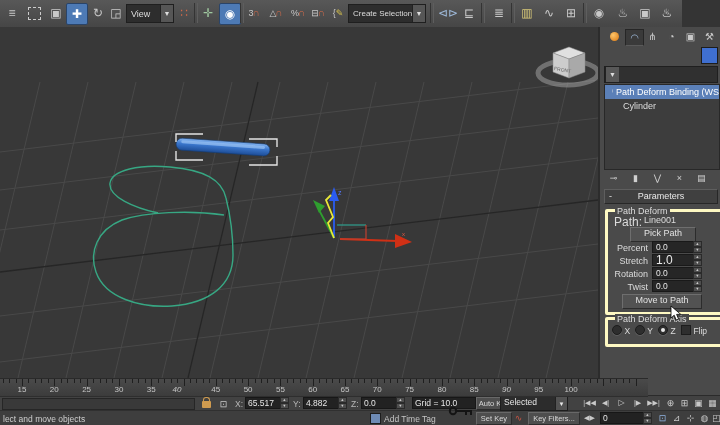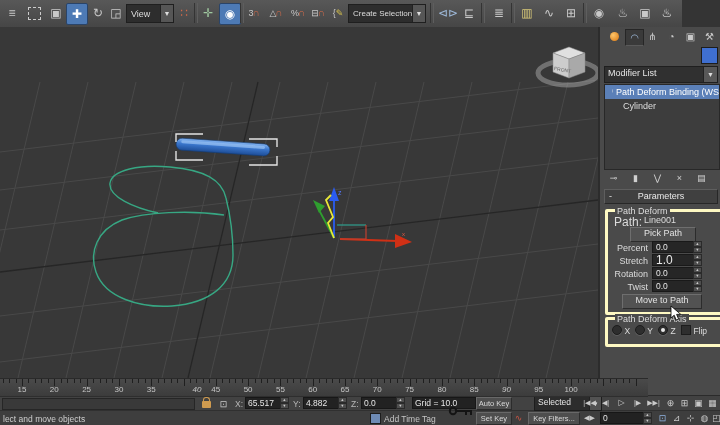--- a/index.html
+++ b/index.html
@@ -249,21 +249,20 @@
     <div class="tab" style="left:82px">
         <span>▣</span>
       </div>
     <div class="tab" style="left:101px">
         <span>⚒</span>
       </div>
 
     <div class="swatch" style="left:101px;top:20px;width:15px;height:15px"></div>
 
     <div class="ddrow" style="left:4px;top:39px;width:112px">
-      <span class="txt">Modifier List</span>
       <span class="arr">▼</span>
     </div>
 
     <div id="stack">
       <div class="stkrow sel">
         <svg width="9" height="11" style="margin:0 3px 0 6px">
           <circle cx="4.5" cy="4" r="3" fill="#e8e8e8"></circle>
             <rect x="3.2" y="7" width="2.6" height="3" fill="#9a9a9a"></rect>
         </svg>
         <span>Path Deform Binding (WS</span>
@@ -360,21 +359,21 @@
       <div class="tick" style="left: 131.82px; height: 4px;"></div>
       <div class="tick" style="left: 138.28px; height: 4px;"></div>
       <div class="tick" style="left: 144.74px; height: 4px;"></div>
       <div class="tick" style="left: 151.2px; height: 7px;"></div>
       <div class="tlabel" style="left: 151.2px;">35</div>
       <div class="tick" style="left: 157.66px; height: 4px;"></div>
       <div class="tick" style="left: 164.12px; height: 4px;"></div>
       <div class="tick" style="left: 170.58px; height: 4px;"></div>
       <div class="tick" style="left: 177.04px; height: 4px;"></div>
       <div class="tick" style="left: 183.5px; height: 7px;"></div>
-      <div class="tlabel" style="left: 197px; font-style: italic;">40</div>
+      <div class="tlabel" style="left: 177px; font-style: italic;">40</div>
       <div class="tick" style="left: 189.96px; height: 4px;"></div>
       <div class="tick" style="left: 196.42px; height: 4px;"></div>
       <div class="tick" style="left: 202.88px; height: 4px;"></div>
       <div class="tick" style="left: 209.34px; height: 4px;"></div>
       <div class="tick" style="left: 215.8px; height: 7px;"></div>
       <div class="tlabel" style="left: 215.8px;">45</div>
       <div class="tick" style="left: 222.26px; height: 4px;"></div>
       <div class="tick" style="left: 228.72px; height: 4px;"></div>
       <div class="tick" style="left: 235.18px; height: 4px;"></div>
       <div class="tick" style="left: 241.64px; height: 4px;"></div>
@@ -479,21 +478,21 @@
     <div class="sfld" style="left:412px;top:1px;width:58px">Grid = 10.0</div>
 
     <svg width="26" height="16" style="position:absolute;left:448px;top:7px">
       <circle cx="5" cy="8" r="3.2" fill="none" stroke="#141414" stroke-width="2"></circle>
       <line x1="8" y1="8" x2="24" y2="8" stroke="#141414" stroke-width="2"></line>
       <line x1="18" y1="8" x2="18" y2="12" stroke="#141414" stroke-width="2"></line>
       <line x1="23" y1="8" x2="23" y2="12" stroke="#141414" stroke-width="2"></line>
     </svg>
 
     <div class="sbtn" style="left:476px;top:1px;width:34px;height:11px">Auto Key</div>
-    <div class="sdd" style="left:534px;top:0;width:66px">
+    <div class="sdd" style="left:500px;top:0;width:66px">
       <span class="txt">Selected</span>
       <span class="arr">▼</span>
     </div>
     <div class="navbtn" style="left:582px;top:0;width:15px;font-size:7px">|◀◀</div>
     <div class="navbtn" style="left:598px;top:0;width:15px;font-size:7px">◀|</div>
     <div class="navbtn" style="left:614px;top:0;width:15px;font-size:8px">▷</div>
     <div class="navbtn" style="left:630px;top:0;width:15px;font-size:7px">|▶</div>
     <div class="navbtn" style="left:646px;top:0;width:15px;font-size:7px">▶▶|</div>
     <div class="navbtn" style="left:664px;top:0">⊕</div>
     <div class="navbtn" style="left:678px;top:0">⊞</div>

